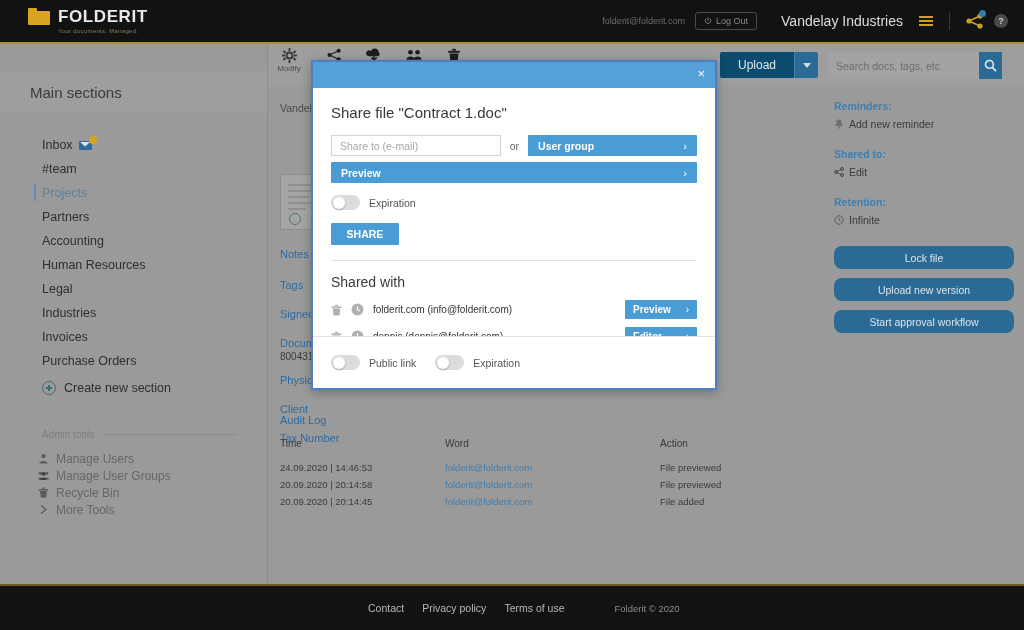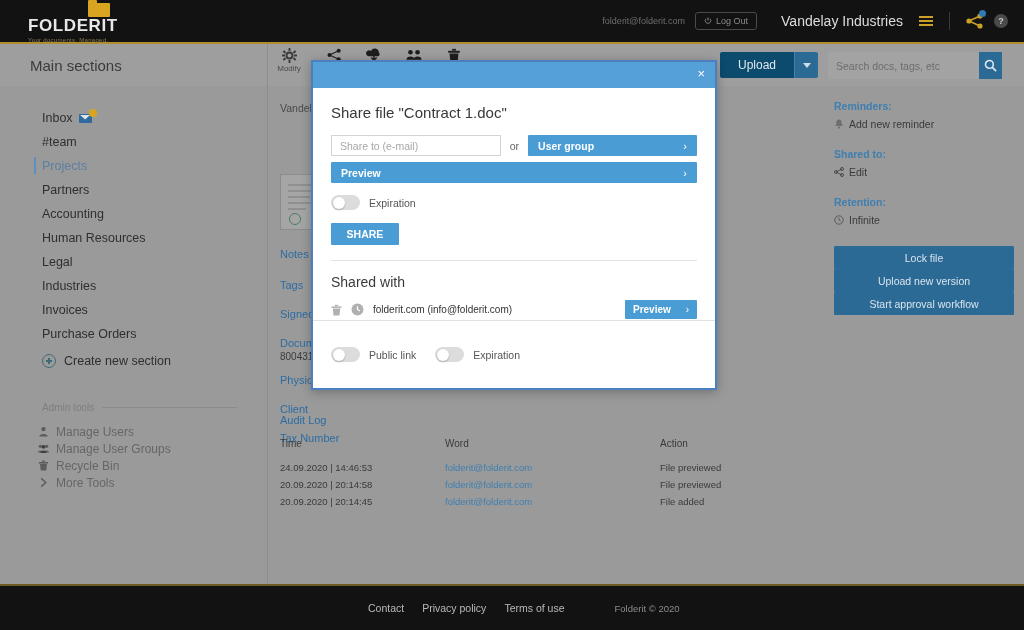--- a/index.html
+++ b/index.html
@@ -9,21 +9,21 @@
     background: #0d0d0d; overflow: hidden;
   }
   #app { position: relative; width: 1024px; height: 630px; }
 
   
   .topbar {
     position: absolute; left: 0; top: 0; width: 1024px; height: 44px;
     background: #121212; border-bottom: 2px solid #b08d2e;
     display: flex; align-items: center;
   }
-  .brand { display: flex; align-items: flex-end; margin-left: 28px; flex-direction: column; }
+  .brand { display: flex; align-items: flex-start; margin-left: 28px; }
   .folder-ico {
     width: 22px; height: 17px; position: relative; margin-right: 8px;
   }
   .folder-ico .tab {
     position: absolute; left: 0; top: 0; width: 9px; height: 4px;
     background: #d9a520; border-radius: 1px 1px 0 0;
   }
   .folder-ico .body {
     position: absolute; left: 0; top: 3px; width: 22px; height: 14px;
     background: #d9a520; border-radius: 1px;
@@ -60,21 +60,21 @@
 
   
   .page { position: absolute; left: 0; top: 44px; width: 1024px; height: 540px; }
   .sidebar {
     position: absolute; left: 0; top: 0; width: 268px; height: 540px;
     background: #9a9a9a; border-right: 1px solid #8d8d8d;
   }
   .sidebar-head {
     height: 42px; background: #9e9e9e; padding-left: 30px;
     display: flex; align-items: center;
-    font-size: 15px; color: #3b3b3b;
+    font-size: 15px; color: #3b3b3b; margin-top: 27px;
   }
   .nav { padding: 20px 0 0 42px; }
   .nav-item {
     position: relative; font-size: 12.5px; color: #2f2f2f;
     height: 24px; display: flex; align-items: center; gap: 6px;
   }
   .nav-item.active { color: #5d7fa0; }
   .nav-item.active::before {
     content: ""; position: absolute; left: -8px; top: 3px;
     width: 2px; height: 17px; background: #5d8fc0;
@@ -190,21 +190,21 @@
   .rpanel { position: absolute; left: 566px; top: 14px; width: 180px; }
   .rp-title { font-size: 10.5px; color: #3f7fb0; font-weight: bold; margin-bottom: 6px; }
   .rp-row {
     display: flex; align-items: center; gap: 5px;
     font-size: 10.5px; color: #3a3a3a; margin-bottom: 18px;
   }
   .rp-row svg { width: 10px; height: 10px; flex: none; }
   .rbtn {
     width: 180px; height: 23px; background: #2c6a96; color: #d8e4ec;
     font-size: 10.5px; display: flex; align-items: center;
-    justify-content: center; border-radius: 1px;
+    justify-content: center; margin-bottom: 9px; border-radius: 8px;
   }
   .rbtn.ghost {
     background: transparent; border: 1px solid #8a8a8a; color: #3d3d3d;
     gap: 6px;
   }
 
   .audit { position: absolute; left: 12px; top: 328px; width: 530px; }
   .audit-title { font-size: 11px; color: #2b6ca3; margin-bottom: 12px; }
   .audit table { width: 100%; border-collapse: collapse; }
   .audit th {
@@ -277,21 +277,21 @@
   }
   .trash-ico, .clock-ico { flex: none; }
   .shared-name { font-size: 10px; color: #333; }
   .role-btn {
     margin-left: auto; width: 72px; height: 19px; background: #4a9cd4;
     color: #fff; font-size: 10px; font-weight: bold; display: flex;
     align-items: center; padding: 0 8px; border-radius: 1px;
   }
   .role-btn .chev { margin-left: auto; font-weight: normal; }
   .modal-foot {
-    position: absolute; left: 0; bottom: 0; width: 100%; height: 68px;
+    position: absolute; left: 0; bottom: 0; width: 100%; height: 52px;
     background: #fff; border-top: 1px solid #e2e2e2;
     display: flex; align-items: center; padding-left: 18px; gap: 9px;
   }
 
   
   .footer {
     position: absolute; left: 0; top: 584px; width: 1024px; height: 46px;
     background: #121212; border-top: 2px solid #6d5a22;
     display: flex; align-items: center;
   }

